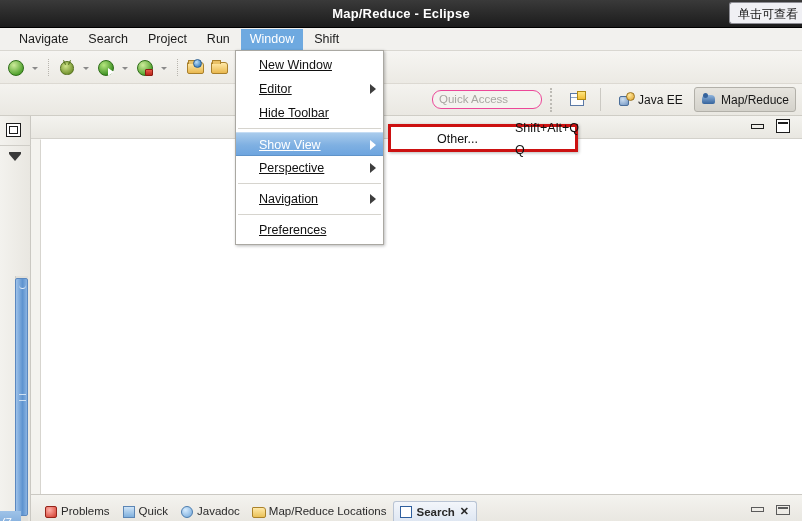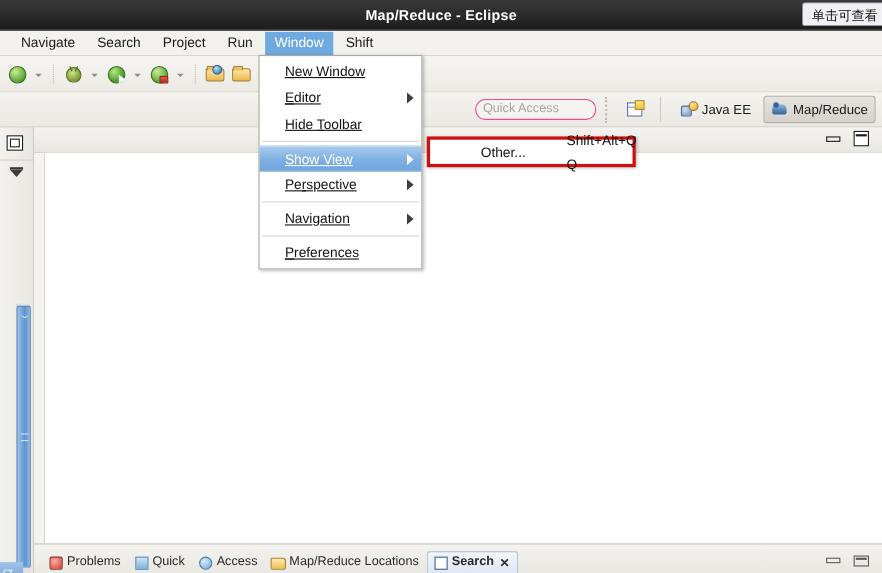--- a/index.html
+++ b/index.html
@@ -260,21 +260,21 @@
   }
 
   
   .bottom-panel {
     position:absolute; left:31px; top:494px; width:771px; height:27px;
     background: linear-gradient(to bottom,#f4f3ef,#e9e7e1);
     border-top:1px solid #cbc9c3;
   }
   .bp-tabs { position:absolute; left:8px; top:6px; display:flex; align-items:center; }
   .bp-tab {
-    display:flex; align-items:flex-start; font-size:11.5px; color:#2a2a2a;
+    display:flex; align-items:center; font-size:11.5px; color:#2a2a2a;
     padding:3px 7px 3px 5px; white-space:nowrap; border-radius:3px 3px 0 0;
   }
   .bp-tab .bico { width:13px; height:13px; margin-right:4px; position:relative; flex:none; }
   .bp-tab.selected {
     background: linear-gradient(to bottom,#f3f6fb,#dfe7f2);
     border:1px solid #b9c4d4; border-bottom:none; font-weight:bold;
   }
   .bico-problems::after {
     content:""; position:absolute; left:1px; top:1px; width:10px; height:10px;
     background: radial-gradient(circle at 35% 30%,#ffb0a8,#d13a2c); border:1px solid #95241a; border-radius:2px;
@@ -457,21 +457,21 @@
         <div class="bp-tab">
           <span class="bico bico-problems"></span>
           <span>Problems</span>
         </div>
         <div class="bp-tab">
           <span class="bico bico-tasks"></span>
           <span>Quick</span>
         </div>
         <div class="bp-tab">
           <span class="bico bico-javadoc"></span>
-          <span>Access</span>
+          <span>Javadoc</span>
         </div>
         <div class="bp-tab">
           <span class="bico bico-mrloc"></span>
           <span>Map/Reduce Locations</span>
         </div>
         <div class="bp-tab selected">
           <span class="bico bico-console"></span>
           <span>Search</span>
           <span class="bp-close">✕</span>
         </div>

